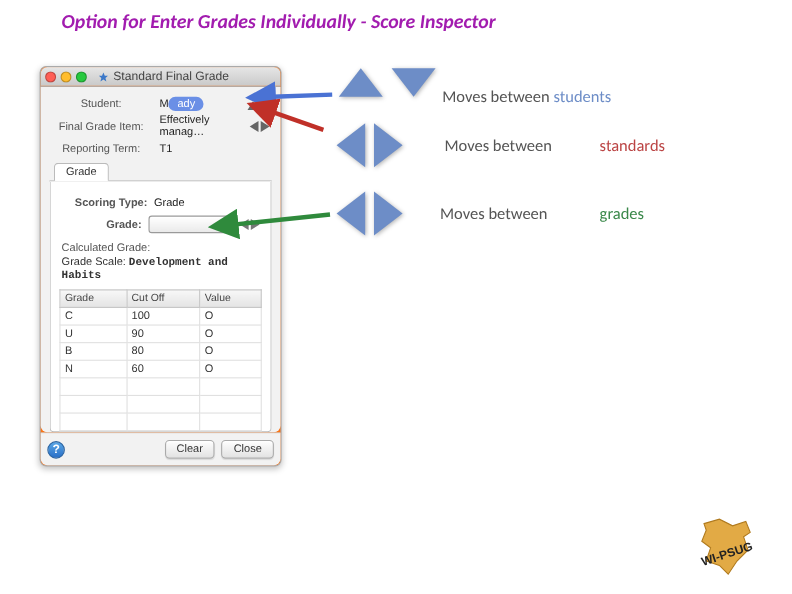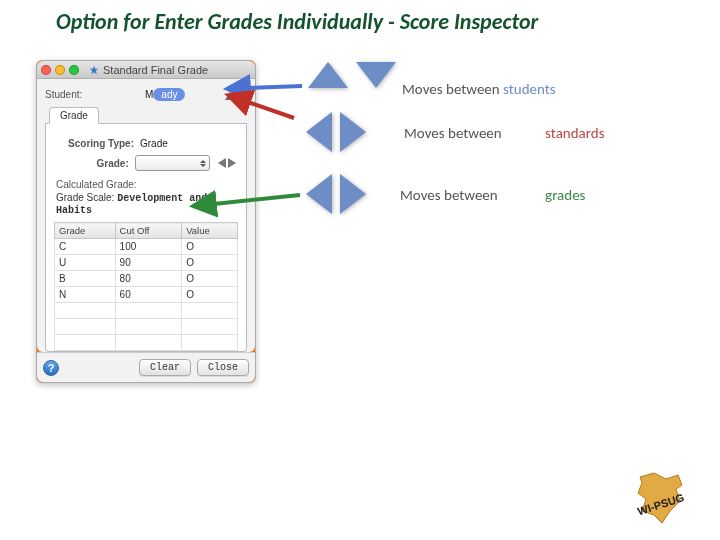--- a/index.html
+++ b/index.html
@@ -14,22 +14,22 @@
     background: #fff;
     overflow: hidden;
   }
   .slide-title {
     position: absolute;
     top: 8px;
     left: 56px;
     font-family: Calibri, Arial, sans-serif;
     font-style: italic;
     font-weight: 700;
-    font-size: 22px;
-    color: #14532d;
+    font-size: 18px;
+    color: #a21caf;
   }
   
   .panel {
     position: absolute;
     left: 36px;
     top: 60px;
     width: 220px;
     border: 1px solid #aaa;
     border-radius: 6px;
     background: #f97316;
@@ -55,21 +55,21 @@
   .tl-grn { background: #27c93f; }
   .tl-title { margin-left: 6px; display:flex; align-items:center; gap:4px; color:#444; }
   .tl-title .star { width:10px;height:10px;display:inline-block;position:relative; }
   .tl-title .star svg { display:block; }
   .panel-body {
     padding: 6px 8px 0 8px;
     background: #f2f2f2;
     border-radius:0 0 6px 6px;
   }
   .row { display:flex; align-items:center; justify-content:space-between; margin:4px 0; font-size:10px; color:#555; }
-  .row .label { width:100px; text-align:left; padding-right:6px; }
+  .row .label { width:100px; text-align:center; padding-right:6px; }
   .row .value { flex:1; color:#222; }
   .nav-ud, .nav-lr, .nav-sm { display:flex; gap:2px; }
   .nav-ud span, .nav-lr span, .nav-sm span {
     width:10px;height:10px; display:inline-block;
   }
   .tri { display:inline-block; }
   .tri-up { border-left:5px solid transparent;border-right:5px solid transparent;border-bottom:8px solid #666;}
   .tri-down { border-left:5px solid transparent;border-right:5px solid transparent;border-top:8px solid #666;}
   .tri-left { border-top:5px solid transparent;border-bottom:5px solid transparent;border-right:8px solid #666;}
   .tri-right { border-top:5px solid transparent;border-bottom:5px solid transparent;border-left:8px solid #666;}
@@ -132,21 +132,21 @@
     color:#fff; font-weight:700; font-size:11px;
     display:flex;align-items:center;justify-content:center;
     border:1px solid #2b63a0;
   }
   .btn {
     background:linear-gradient(#fefefe,#e2e2e2);
     border:1px solid #aaa; border-radius:4px;
     padding:2px 10px; font-size:10px; color:#333;
     box-shadow:0 1px 0 #fff inset, 0 1px 1px rgba(0,0,0,0.1);
   }
-  .footer-btns { display:flex; gap:6px;font-family:Liberation Mono, monospace; }
+  .footer-btns { display:flex; gap:6px; }
 
   
   .bigtri-up { width:0;height:0;border-left:20px solid transparent;border-right:20px solid transparent;border-bottom:26px solid #6d8dc7;}
   .bigtri-down { width:0;height:0;border-left:20px solid transparent;border-right:20px solid transparent;border-top:26px solid #6d8dc7;}
   .bigtri-left { width:0;height:0;border-top:20px solid transparent;border-bottom:20px solid transparent;border-right:26px solid #6d8dc7;}
   .bigtri-right { width:0;height:0;border-top:20px solid transparent;border-bottom:20px solid transparent;border-left:26px solid #6d8dc7;}
   .tri-shadow { filter: drop-shadow(1px 1px 2px rgba(0,0,0,0.3)); }
   .tri-pair { position:absolute; display:flex; gap:8px; }
   .caption { position:absolute; font-family:Calibri,Arial,sans-serif; font-size:15px; color:#555; }
   .caption .em1 { color:#6d8dc7; }
@@ -179,20 +179,33 @@
     </span>
   </div>
   <div class="panel-body">
     <div class="row">
       <span class="label">Student:</span>
       <span class="value">M<span class="pill-highlight">ady</span></span>
       <span class="nav-ud">
         <span class="tri tri-up"></span>
         <span class="tri tri-down"></span>
       </span>
+    </div>
+    <div class="row">
+      <span class="label">Final Grade Item:</span>
+      <span class="value">Effectively manag…</span>
+      <span class="nav-lr">
+        <span class="tri tri-left"></span>
+        <span class="tri tri-right"></span>
+      </span>
+    </div>
+    <div class="row">
+      <span class="label">Reporting Term:</span>
+      <span class="value">T1</span>
+      <span style="width:22px"></span>
     </div>
 
     <div class="tabs">
       <div class="tab">Grade</div>
     </div>
     <div class="tabcontent">
       <div class="field-row">
         <span class="fl">Scoring Type:</span>
         <span class="fv">Grade</span>
       </div>

